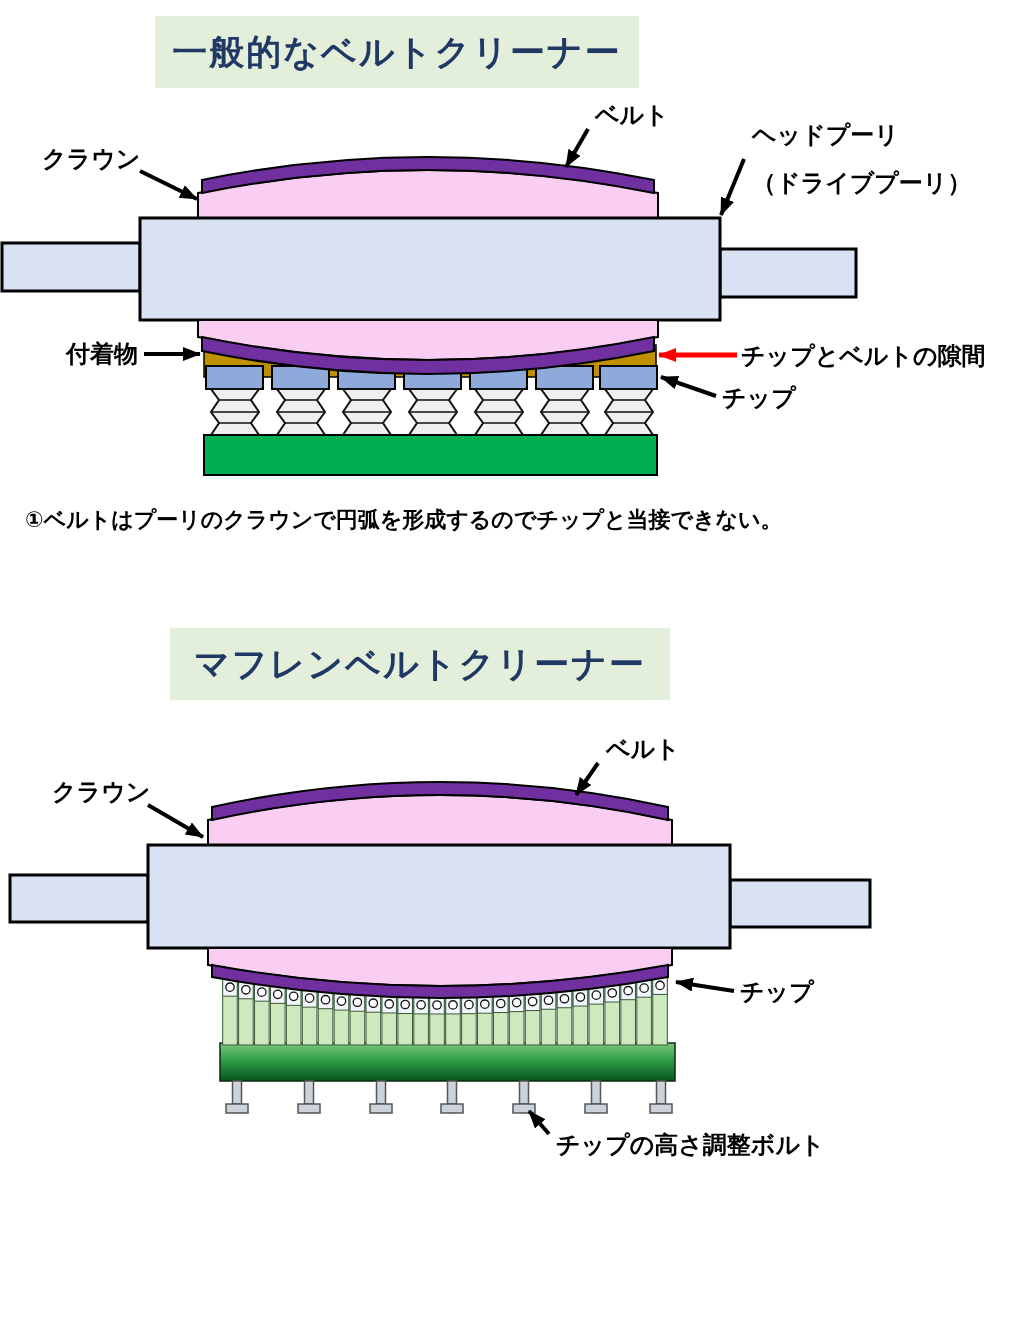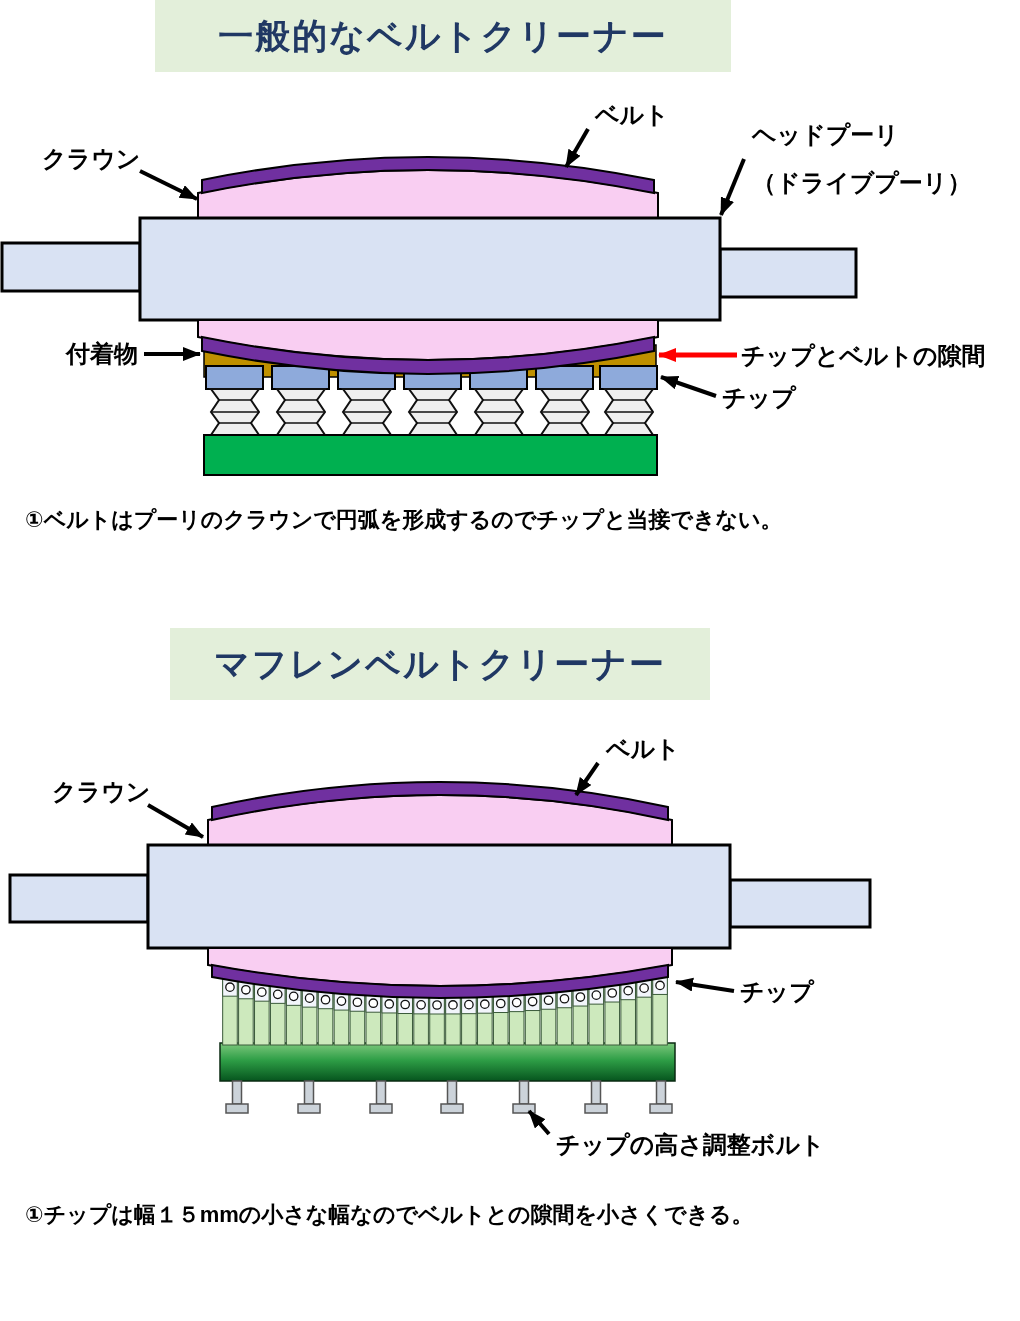--- a/index.html
+++ b/index.html
@@ -24,21 +24,21 @@
   .strip-body{fill:#cde9bd;stroke:#3a5a3a;stroke-width:1}
   .strip-cap{fill:#f2f5fb;stroke:#3a5a3a;stroke-width:1}
   .strip-hole{fill:#ffffff;stroke:#111;stroke-width:1.3}
   .bolt{fill:#ccd3da;stroke:#555;stroke-width:1.5}
 </style>
 </head>
 <body>
 
 <div class="page">
 
-  <div class="section-header" style="left:155px;top:0;width:576px;height:72px">
+  <div class="section-header" style="left:155px;top:16px;width:484px;height:72px">
     <div class="section-title">一般的なベルトクリーナー</div>
   </div>
 
   <svg class="diagram" style="left:0;top:85px" width="1020" height="410" viewBox="0 0 1020 410">
     <defs>
       <g id="spring">
         <path d="M-24,0 H24 L16,11 L24,23 L16,34 L24,46 H-24 L-16,34 L-24,23 L-16,11 Z" fill="#efefef" stroke="#111" stroke-width="2"></path>
         <path d="M-16,11 H16 M-24,23 H24 M-16,34 H16" fill="none" stroke="#111" stroke-width="1.5"></path>
       </g>
       <marker id="arrowB" markerUnits="userSpaceOnUse" markerWidth="20" markerHeight="16" refX="17" refY="7" orient="auto">
@@ -92,21 +92,21 @@
     <text x="752" y="106">（ドライブプーリ）</text>
     <text x="66" y="277">付着物</text>
     <text x="741" y="279">チップとベルトの隙間</text>
     <text x="722" y="321">チップ</text>
   </svg>
 
   <div class="notes" style="left:25px;top:505px">
     <div class="note-line">①ベルトはプーリのクラウンで円弧を形成するのでチップと当接できない。</div>
   </div>
 
-  <div class="section-header" style="left:170px;top:628px;width:540px;height:72px">
+  <div class="section-header" style="left:170px;top:628px;width:500px;height:72px">
     <div class="section-title">マフレンベルトクリーナー</div>
   </div>
 
   <svg class="diagram" style="left:0;top:715px" width="1020" height="470" viewBox="0 0 1020 470">
     <defs>
       <linearGradient id="baseGrad" x1="0" y1="0" x2="0" y2="1">
         <stop offset="0%" stop-color="#7dc87d"></stop>
         <stop offset="45%" stop-color="#2e9e46"></stop>
         <stop offset="100%" stop-color="#06551e"></stop>
       </linearGradient>
@@ -247,16 +247,15 @@
     <line class="arrow" x1="734" y1="276" x2="676" y2="267" marker-end="url(#arrowB)"></line>
     <line class="arrow" x1="549" y1="419" x2="529" y2="396" marker-end="url(#arrowB)"></line>
 
     <text x="606" y="42">ベルト</text>
     <text x="52" y="85">クラウン</text>
     <text x="740" y="285">チップ</text>
     <text x="556" y="438">チップの高さ調整ボルト</text>
   </svg>
 
   <div class="notes" style="left:25px;top:1200px">
-    <div class="note-line">①チップは幅１５mmの小さな幅なのでベルトとの隙間を小さくできる。</div>
   </div>
 
 </div>
 
 </body></html>

